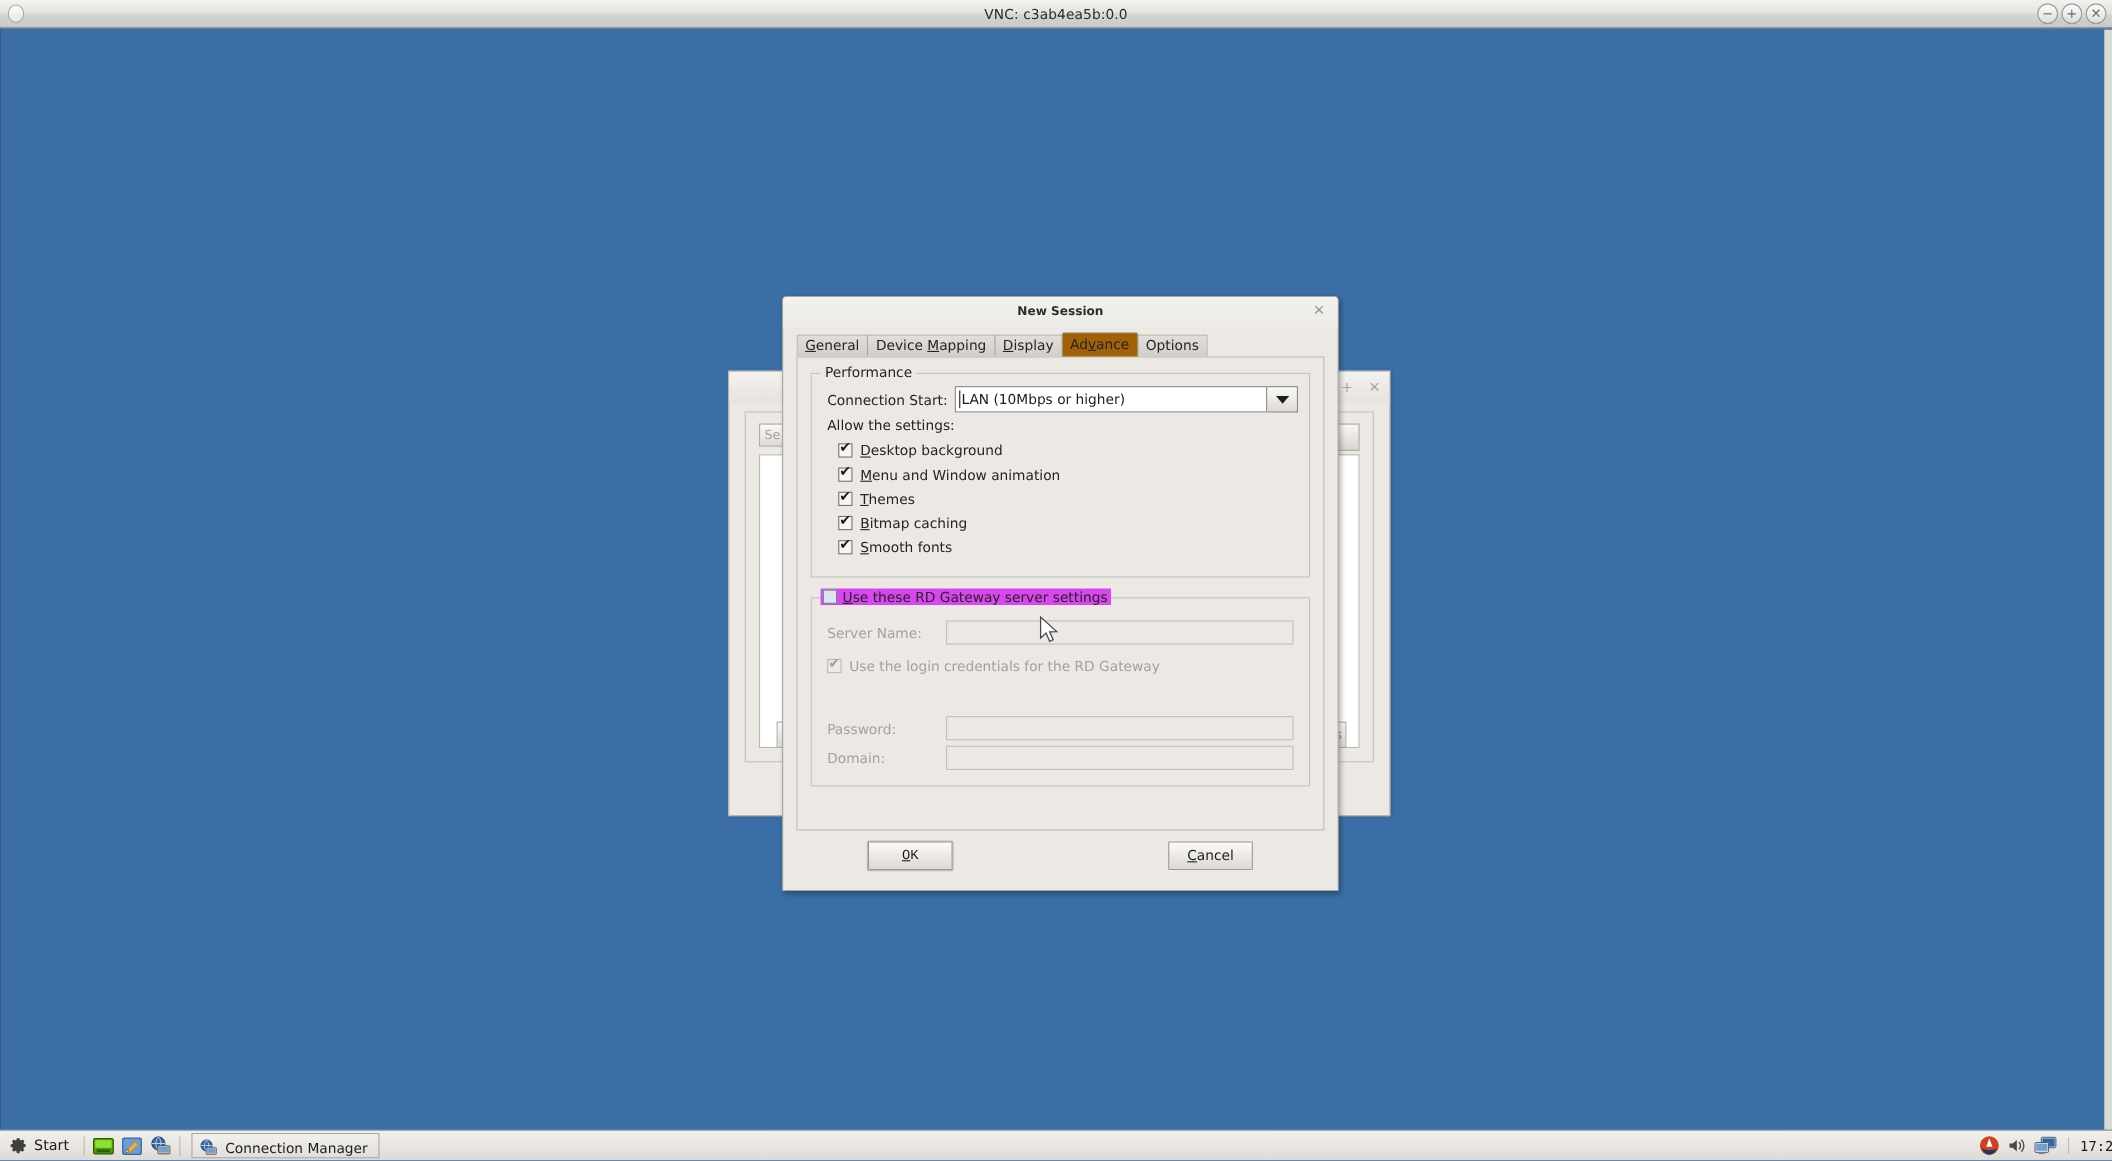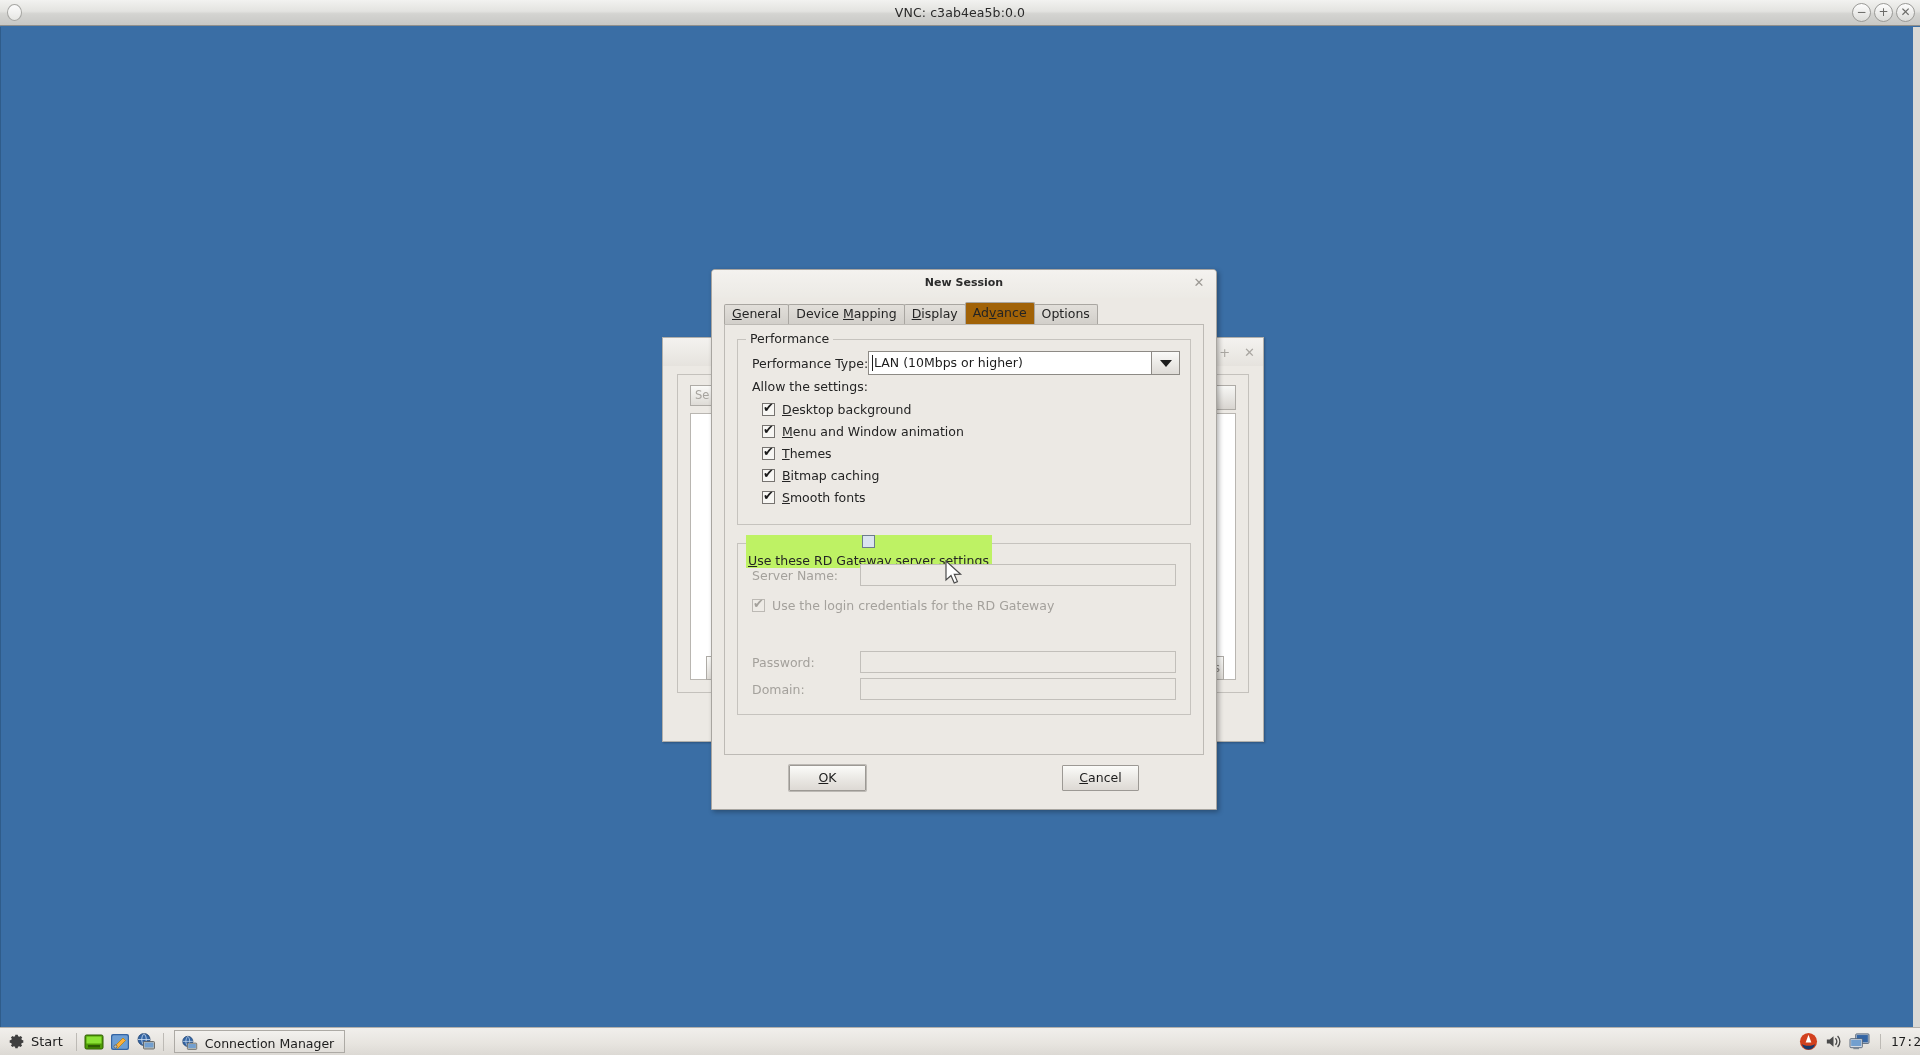--- a/index.html
+++ b/index.html
@@ -152,22 +152,21 @@
   .group-legend {
     position: absolute; top: -9px; left: 8px;
     background: #ece9e4; padding: 0 4px;
     font-size: 12.5px; color: #242424;
   }
   .group-legend.cbleg {
     display: flex; align-items: center; gap: 5px;
     padding: 0 3px 0 2px;
   }
   .group-legend.highlighted {
-    background: #bef264;
-    flex-direction: column;
+    background: #d946ef;
   }
 
   #grp-performance { left: 12px; top: 14px; right: 12px; height: 186px; }
   #grp-gateway { left: 12px; top: 218px; right: 12px; height: 172px; }
 
   .row { position: absolute; display: flex; align-items: center; }
   .lbl { font-size: 12.5px; color: #242424; }
 
   #lbl-conn-type { left: 14px; top: 16px; }
   #combo-conn {
@@ -222,21 +221,21 @@
   #dlg-buttons {
     position: absolute; left: 12px; right: 12px; bottom: 12px; height: 34px;
   }
   .dlgbtn {
     position: absolute; top: 2px; width: 77px; height: 26px;
     background: linear-gradient(to bottom,#fbfbf9 0%,#ebe9e5 50%,#ddd9d4 100%);
     border: 1px solid #9c9994;
     font-size: 12.5px; color: #1c1c1c; line-height: 24px; text-align: center;
     border-radius: 1px;
   }
-  #btn-ok { left: 65px; box-shadow: 0 0 0 1px #bcb9b4; }
+  #btn-ok { left: 65px; box-shadow: 0 0 0 1px #bcb9b4; font-family: Liberation Mono, monospace; }
   #btn-cancel { right: 65px; }
 
   
   #cursor {
     position: absolute; left: 944px; top: 533px; width: 18px; height: 26px;
     pointer-events: none;
   }
 
   
   #taskbar {
@@ -306,21 +305,21 @@
       <div class="tab"><span class="mn">D</span>isplay</div>
       <div class="tab active">Ad<span class="mn">v</span>ance</div>
       <div class="tab">Options</div>
     </div>
 
     <div id="tabpage">
 
       <div class="groupbox" id="grp-performance">
         <div class="group-legend">Performance</div>
 
-        <div class="row lbl" id="lbl-conn-type">Performance Type:</div>
+        <div class="row lbl" id="lbl-conn-type">Connection Start:</div>
 
         <div id="combo-conn">
           <div id="combo-text">LAN (10Mbps or higher)<div id="combo-caret"></div></div>
           <div id="combo-btn">
               <div class="caret-down"></div>
             </div>
         </div>
 
         <div class="row lbl" id="lbl-allow">Allow the settings:</div>
 

